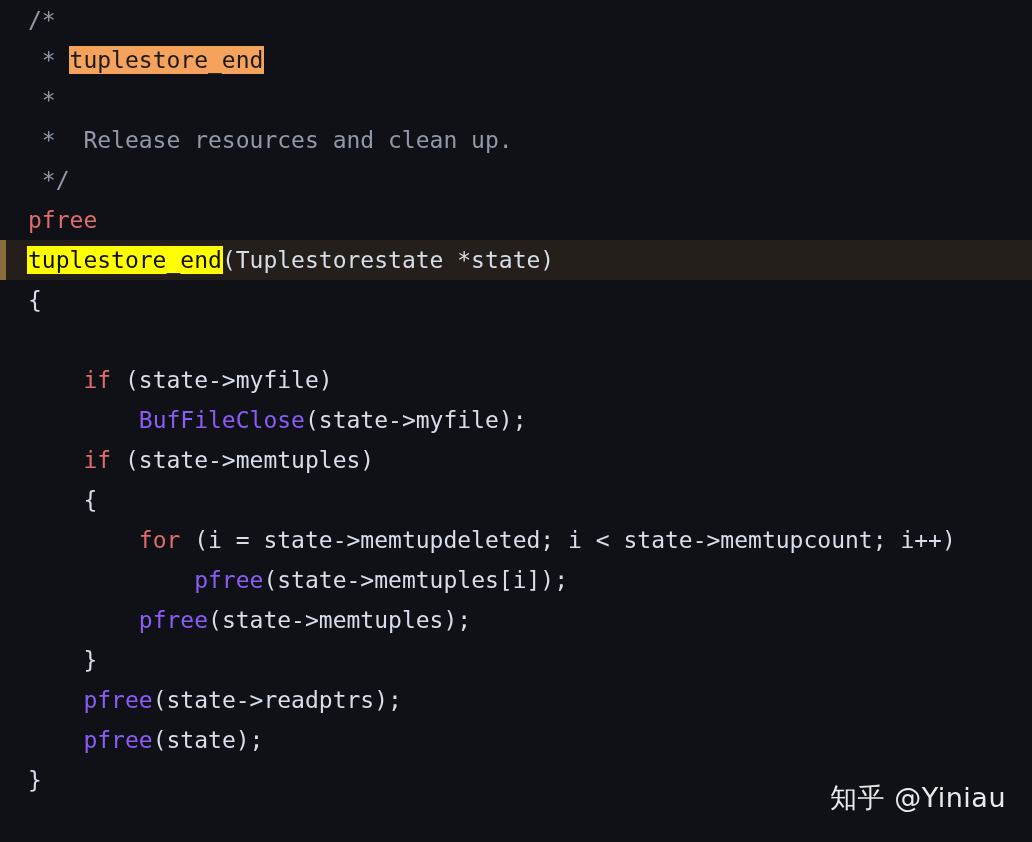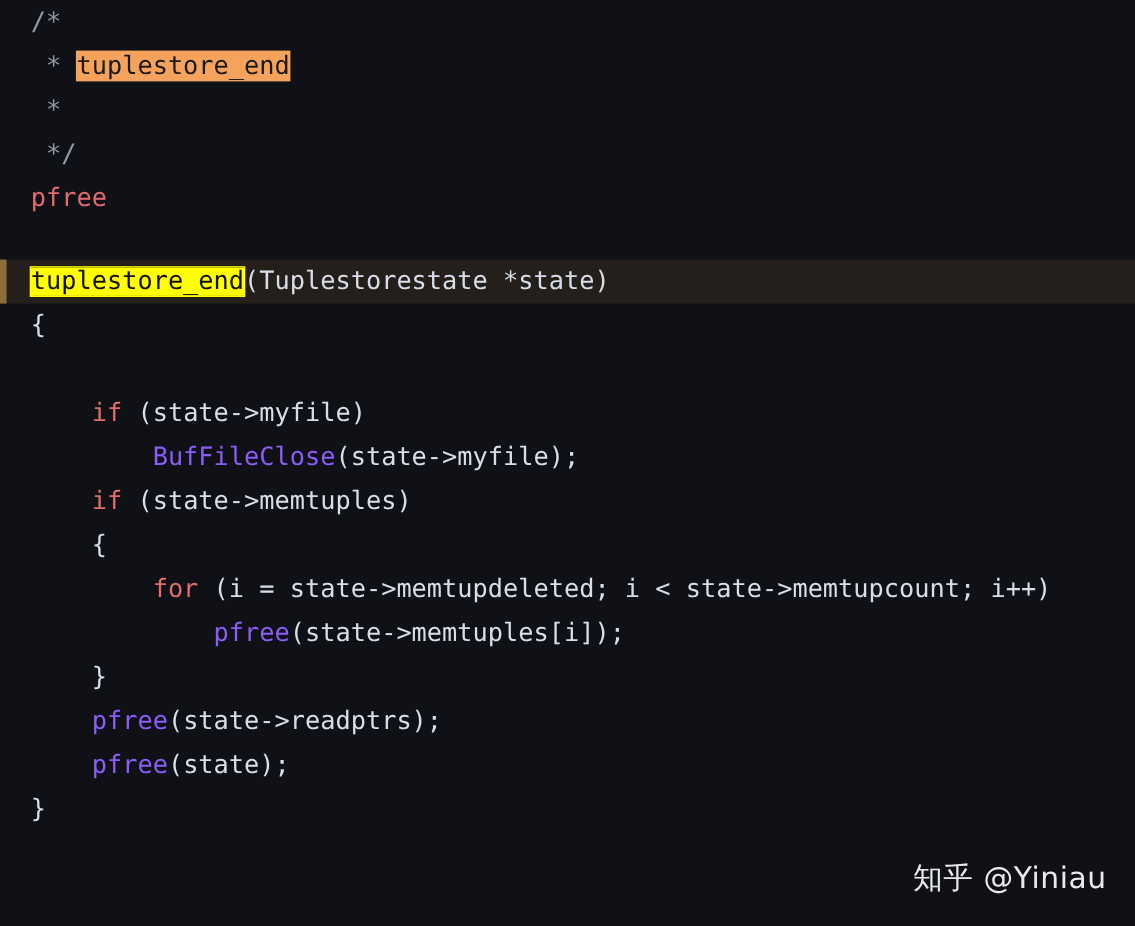--- a/index.html
+++ b/index.html
@@ -34,21 +34,20 @@
     padding-left: 28px;
     box-sizing: border-box;
     font-family: "DejaVu Sans Mono", "Liberation Mono", monospace;
   }
 
   
   .code-line.row-active {
     background: #241f1a;
     border-left: 6px solid #8a6d3b;
     padding-left: 22px;
-    margin-top: 36px;
   }
 
   
   .tok-comment  { color: #9199a8; }
   .tok-keyword  { color: #e06c6c; }
   .tok-func     { color: #8b5cf6; }
   .tok-plain    { color: #d8dee9; }
   .tok-punct    { color: #d8dee9; }
 
   
@@ -81,20 +80,21 @@
 <body>
 
 <div id="editor">
 
   <div class="code-line"><span class="tok-comment">/*</span></div>
 
   <div class="code-line"><span class="tok-comment"> * </span><span class="hl-orange">tuplestore_end</span></div>
 
   <div class="code-line"><span class="tok-comment"> *</span></div>
 
+  <div class="code-line"><span class="tok-comment"> *  Release resources and clean up.</span></div>
 
   <div class="code-line"><span class="tok-comment"> */</span></div>
 
   <div class="code-line"><span class="tok-keyword">pfree</span></div>
 
   <div class="code-line row-active"><span class="hl-yellow">tuplestore_end</span><span class="tok-plain">(Tuplestorestate *state)</span></div>
 
   <div class="code-line"><span class="tok-punct">{</span></div>
 
 
@@ -105,20 +105,21 @@
   <div class="code-line"><span class="tok-plain">        </span><span class="tok-func">BufFileClose</span><span class="tok-plain">(state-&gt;myfile);</span></div>
 
   <div class="code-line"><span class="tok-plain">    </span><span class="tok-keyword">if</span><span class="tok-plain"> (state-&gt;memtuples)</span></div>
 
   <div class="code-line"><span class="tok-punct">    {</span></div>
 
   <div class="code-line"><span class="tok-plain">        </span><span class="tok-keyword">for</span><span class="tok-plain"> (i = state-&gt;memtupdeleted; i &lt; state-&gt;memtupcount; i++)</span></div>
 
   <div class="code-line"><span class="tok-plain">            </span><span class="tok-func">pfree</span><span class="tok-plain">(state-&gt;memtuples[i]);</span></div>
 
+  <div class="code-line"><span class="tok-plain">        </span><span class="tok-func">pfree</span><span class="tok-plain">(state-&gt;memtuples);</span></div>
 
   <div class="code-line"><span class="tok-punct">    }</span></div>
 
   <div class="code-line"><span class="tok-plain">    </span><span class="tok-func">pfree</span><span class="tok-plain">(state-&gt;readptrs);</span></div>
 
   <div class="code-line"><span class="tok-plain">    </span><span class="tok-func">pfree</span><span class="tok-plain">(state);</span></div>
 
   <div class="code-line"><span class="tok-punct">}</span></div>
 
   <div id="watermark">知乎 @Yiniau</div>

